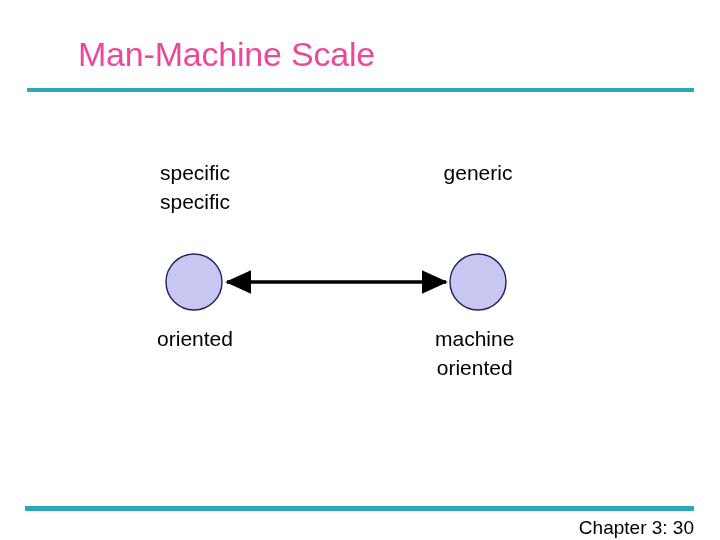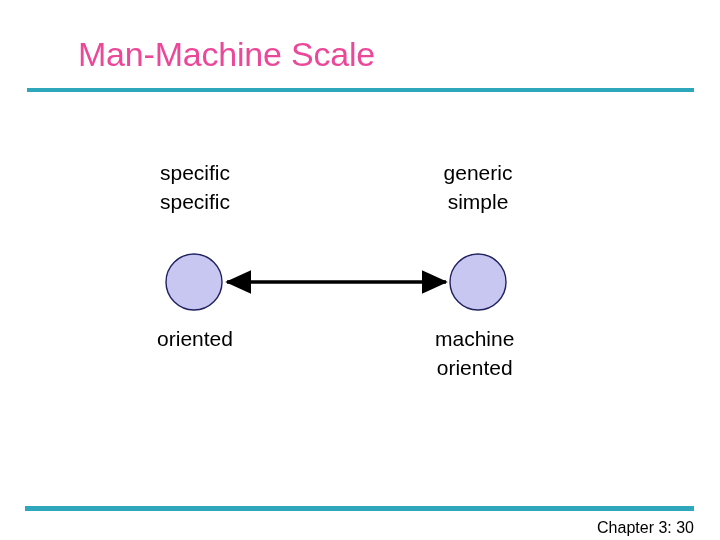--- a/index.html
+++ b/index.html
@@ -102,21 +102,21 @@
     display: block;
   }
 
   
   .footer-note {
     position: absolute;
     left: 400px;
     top: 516px;
     width: 294px;
     text-align: right;
-    font-size: 16px;
+    font-size: 19px;
     line-height: 24px;
     color: #000000;
     white-space: nowrap;
   }
 </style>
 </head>
 <body>
 
 <div class="slide">
 
@@ -124,21 +124,20 @@
 
   <div class="rule-top"></div>
 
   <div class="attrs attrs-left">
     <div>specific</div>
     <div>specific</div>
   </div>
 
   <div class="attrs attrs-right">
     <div>generic</div>
-    <div>simple</div>
   </div>
 
   <div class="diagram">
     <svg width="380" height="74" viewBox="0 0 380 74" xmlns="http://www.w3.org/2000/svg">
       <defs>
         <marker id="arrow-right" markerWidth="9" markerHeight="9" refX="8" refY="4.5" orient="auto" markerUnits="strokeWidth">
           <path d="M0,0.6 L8.6,4.5 L0,8.4 z" fill="#000000"></path>
         </marker>
         <marker id="arrow-left" markerWidth="9" markerHeight="9" refX="8" refY="4.5" orient="auto" markerUnits="strokeWidth">
           <path d="M0,0.6 L8.6,4.5 L0,8.4 z" fill="#000000"></path>

